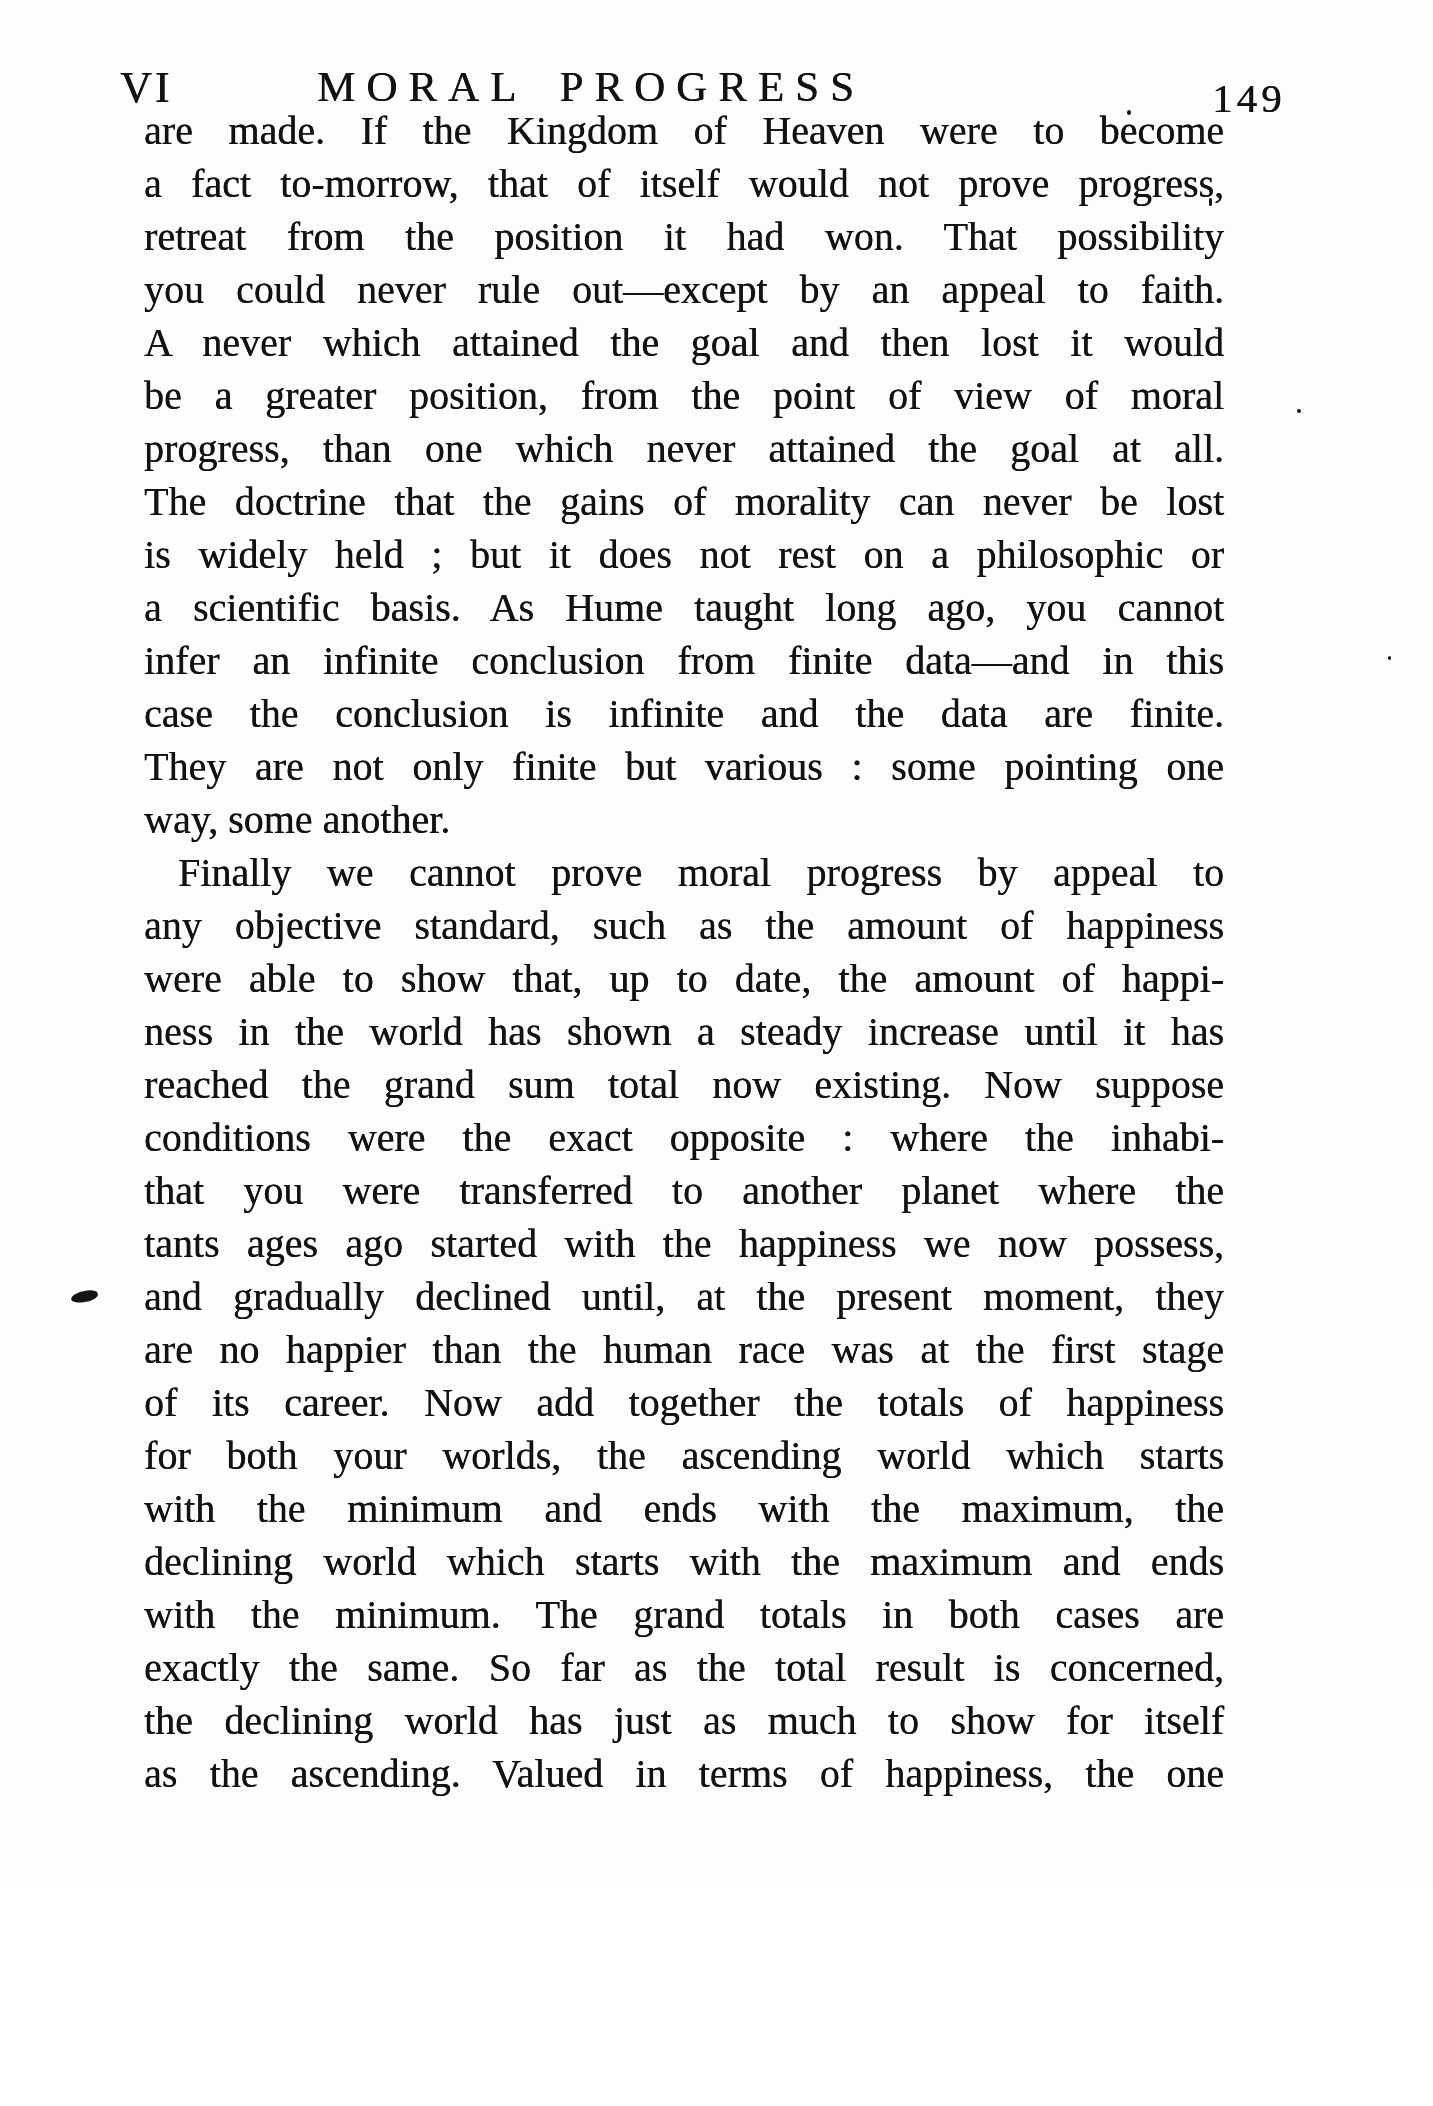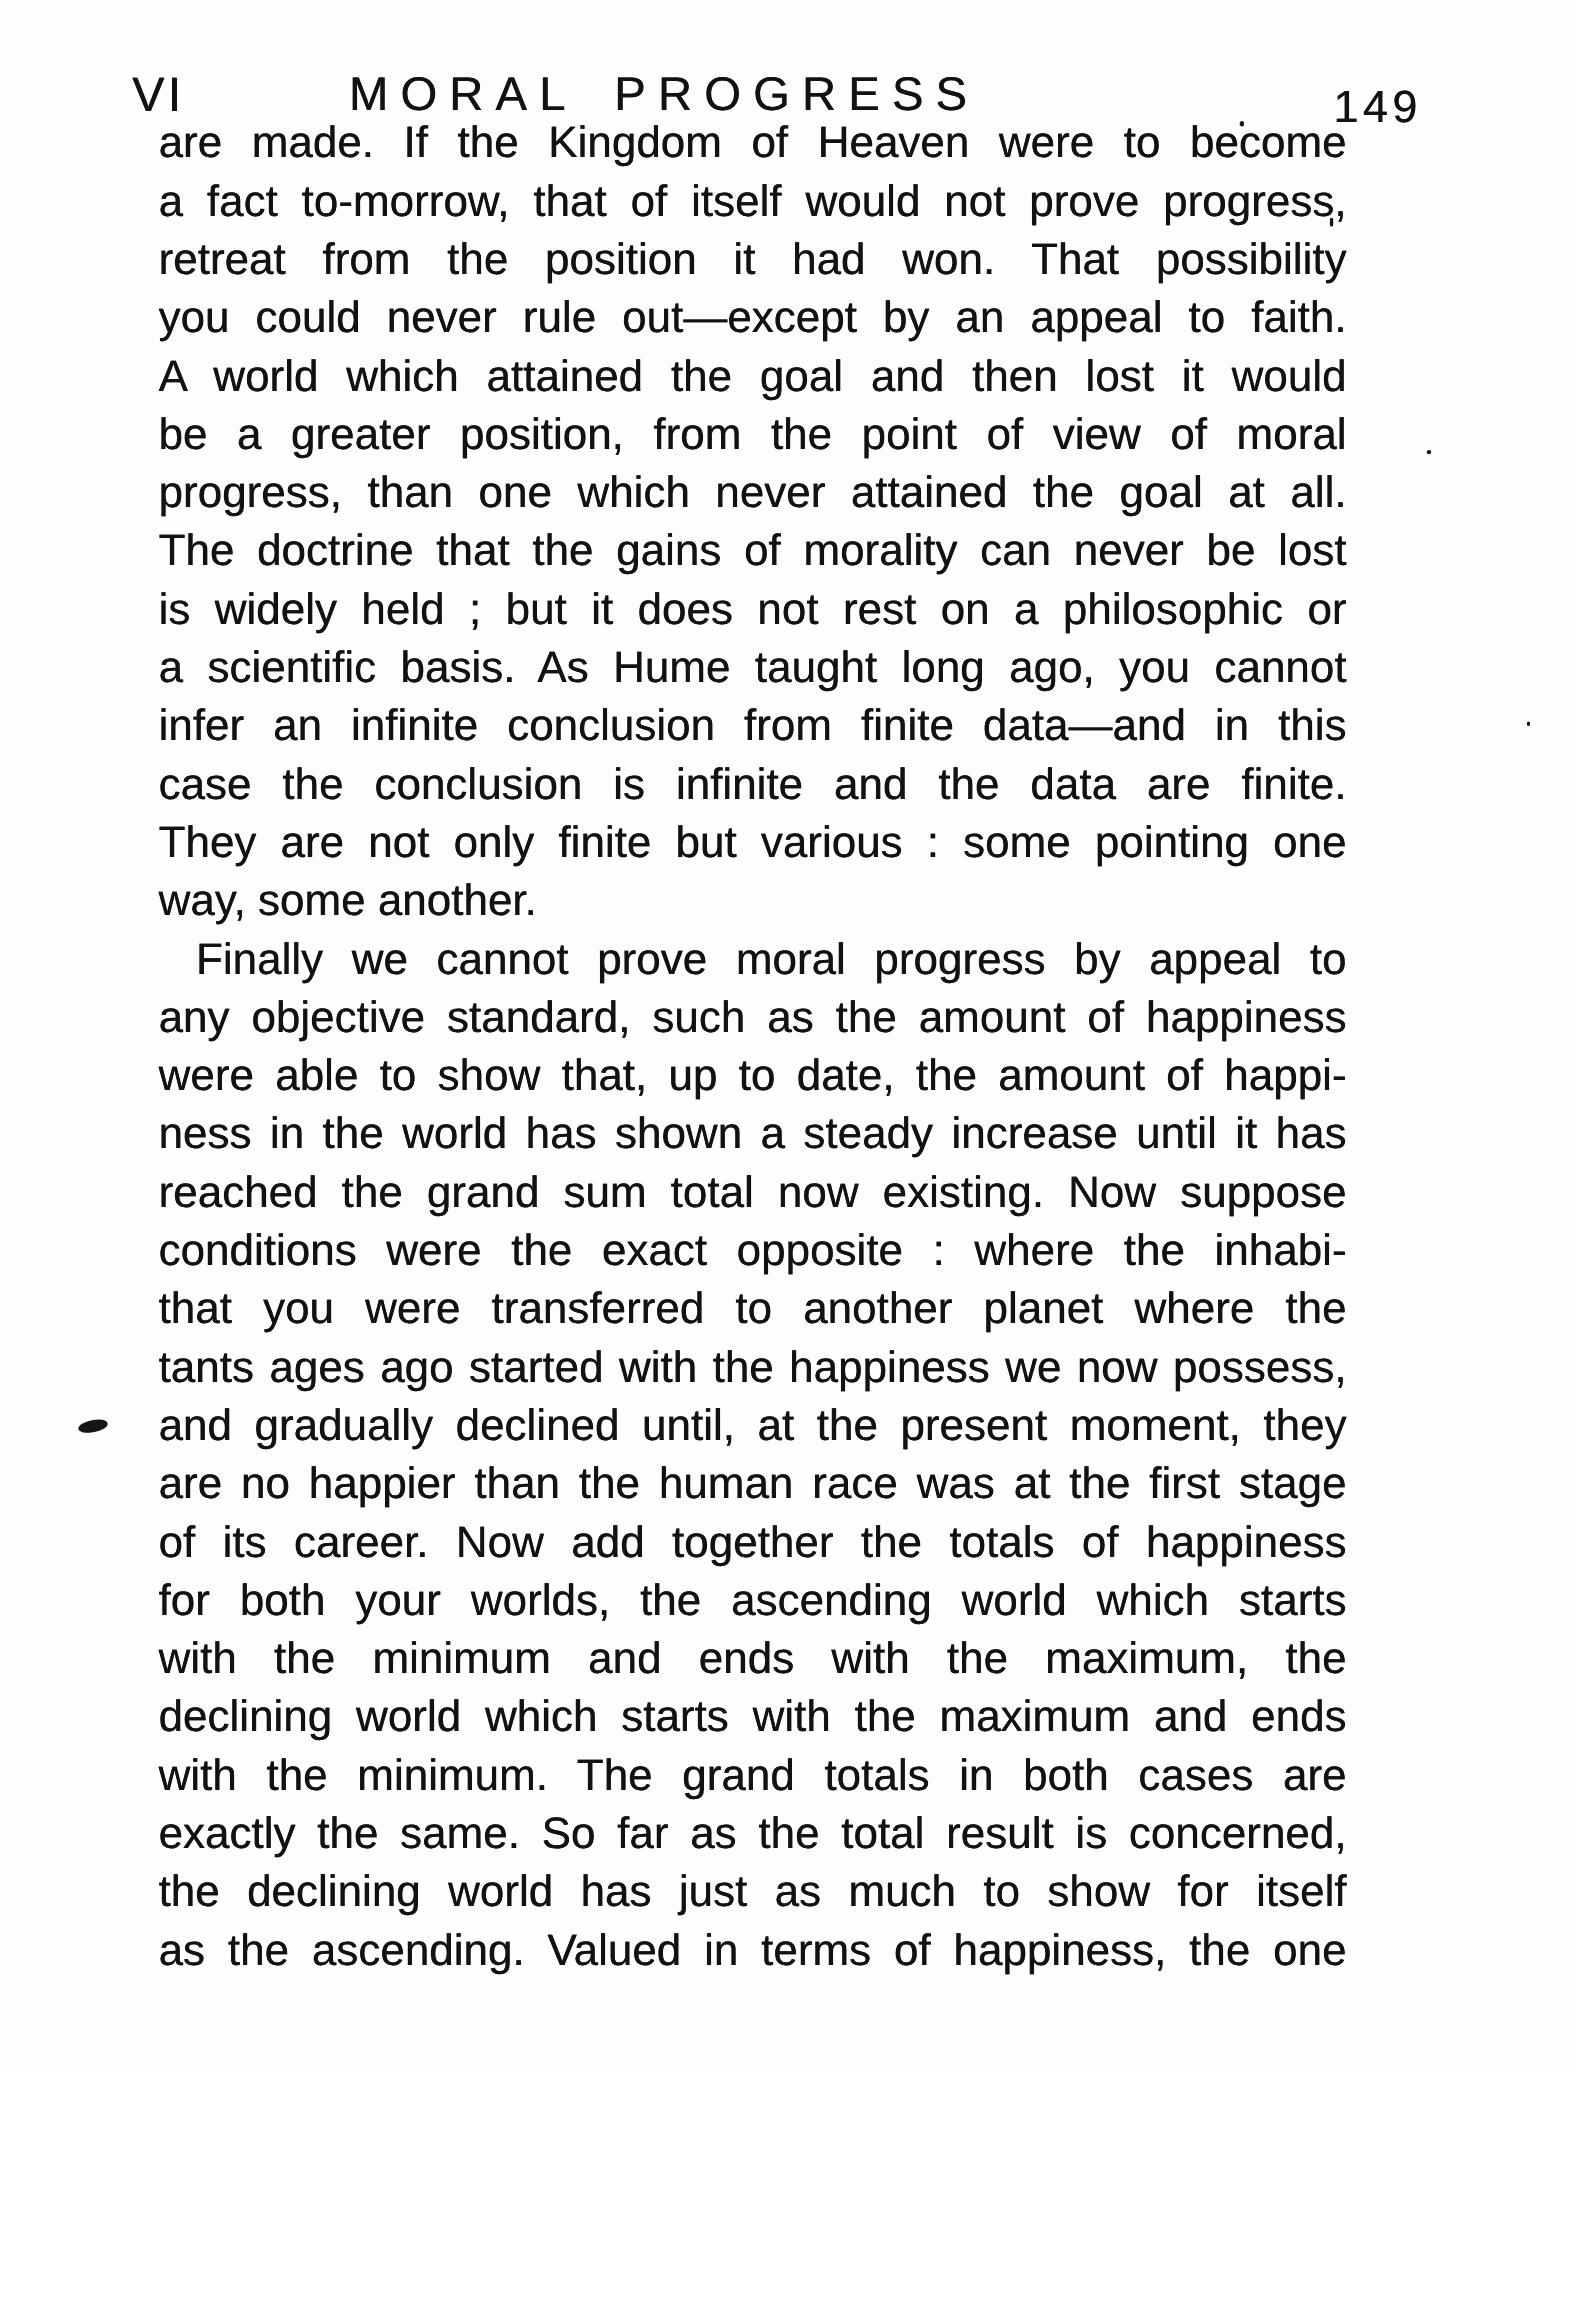--- a/index.html
+++ b/index.html
@@ -6,21 +6,21 @@
     margin: 0;
     padding: 0;
     background: #ffffff;
   }
   #page {
     position: relative;
     width: 1433px;
     height: 1882px;
     background: var(--paper, #fdfdfc);
     overflow: hidden;
-    font-family: Liberation Sans, sans-serif;
+    font-family: Liberation Serif, serif;
     color: var(--ink, #121212);
   }
   
   .runhead {
     position: absolute;
     top: 56px;
     left: 0;
     width: 100%;
     height: 60px;
   }
@@ -104,21 +104,21 @@
     <span class="chapter-numeral">VI</span>
     <span class="running-title">MORAL PROGRESS</span>
     <span class="page-number">149</span>
   </div>
 
   <div id="body-text">
       <div class="bline">are made.  If the Kingdom of Heaven were to become</div>
       <div class="bline">a fact to-morrow, that of itself would not prove progress,</div>
       <div class="bline">retreat from the position it had won.  That possibility</div>
       <div class="bline">you could never rule out—except by an appeal to faith.</div>
-      <div class="bline">A world which attained the goal and then lost it would</div>
+      <div class="bline">A never which attained the goal and then lost it would</div>
       <div class="bline">be a greater position, from the point of view of moral</div>
       <div class="bline">progress, than one which never attained the goal at all.</div>
       <div class="bline">The doctrine that the gains of morality can never be lost</div>
       <div class="bline">is widely held ; but it does not rest on a philosophic or</div>
       <div class="bline">a scientific basis.  As Hume taught long ago, you cannot</div>
       <div class="bline">infer an infinite conclusion from finite data—and in this</div>
       <div class="bline">case the conclusion is infinite and the data are finite.</div>
       <div class="bline">They are not only finite but various : some pointing one</div>
       <div class="bline rag">way, some another.</div>
       <div class="bline indent">Finally we cannot prove moral progress by appeal to</div>

